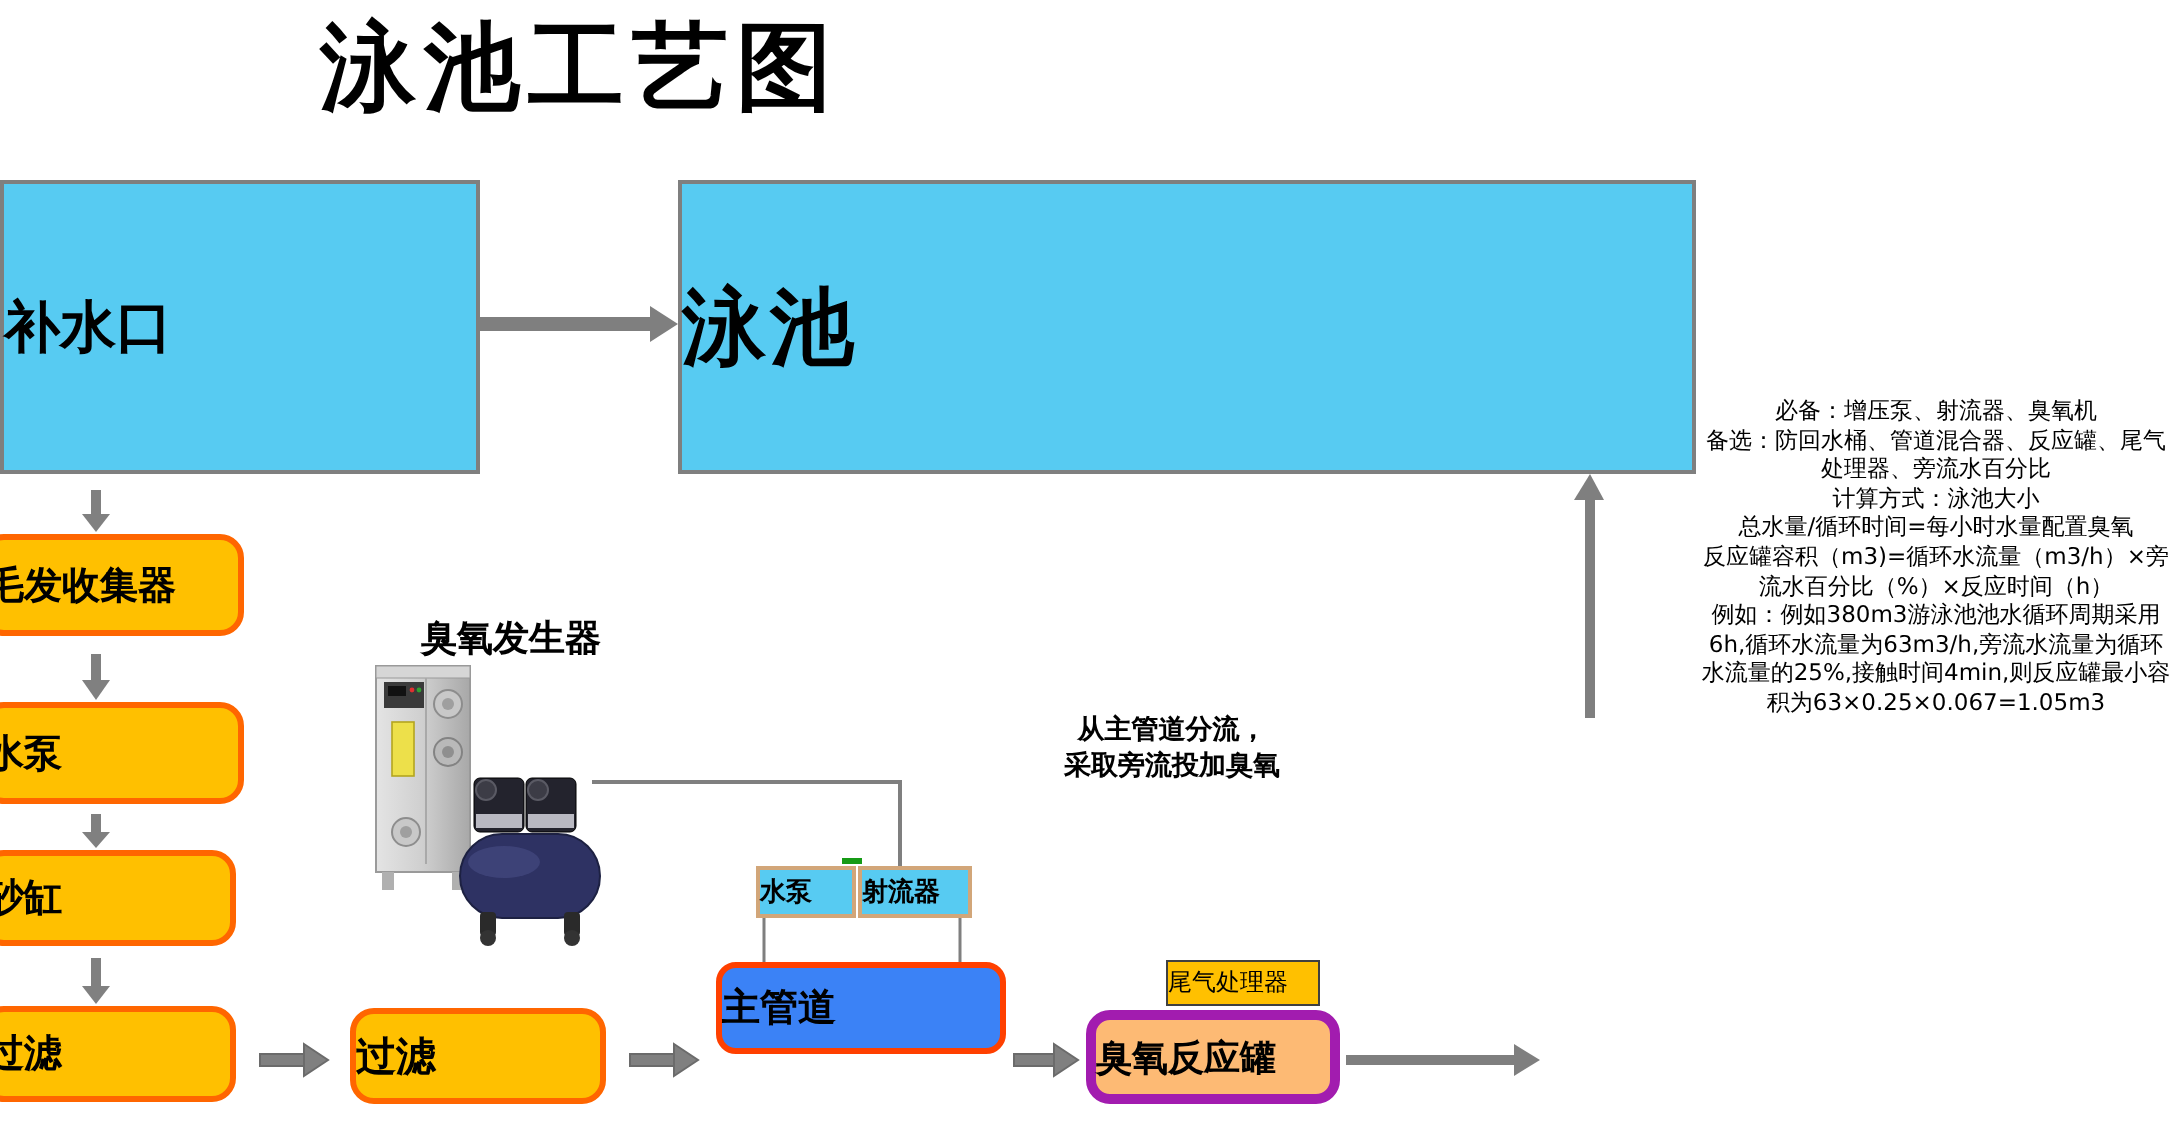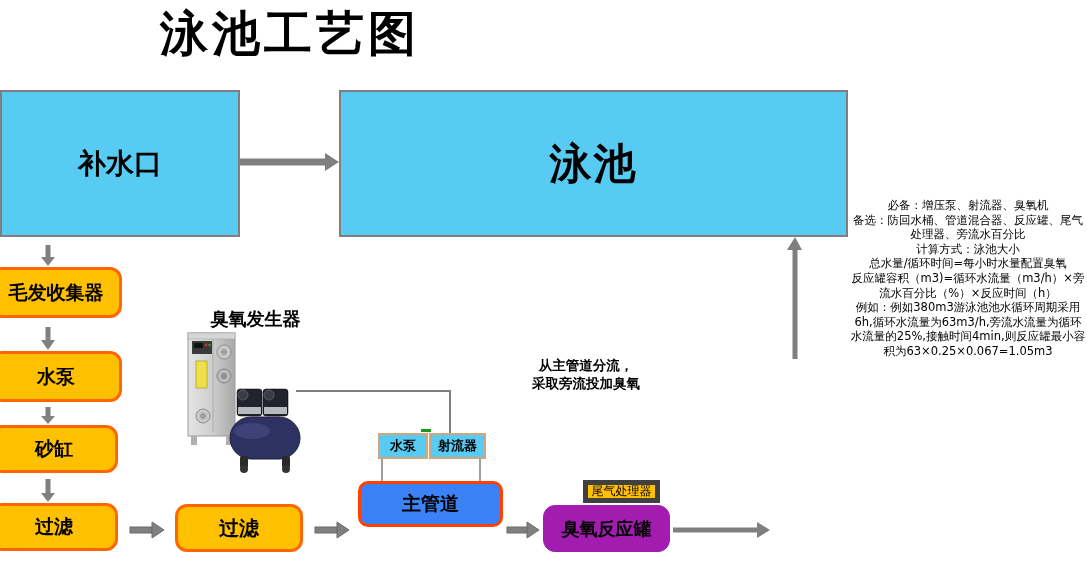--- a/index.html
+++ b/index.html
@@ -8,21 +8,21 @@
     font-family:"DejaVu Sans","Liberation Sans",sans-serif;color:#000;
   }
   .overlay{position:absolute;left:0;top:0;width:1087px;height:568px;pointer-events:none;}
 
   .title{
     position:absolute;left:160px;top:2px;width:535px;
     font-family:"DejaVu Serif","Liberation Serif",serif;
     font-weight:bold;font-size:48px;letter-spacing:4px;
   }
 
-  .box{position:absolute;display:flex;align-items:center;justify-content:center;box-sizing:border-box;}
+  .box{position:absolute;display:flex;align-items:center;box-sizing:border-box;}
 
   .cyan-big{background:#57CBF2;border:2px solid #7F7F7F;}
   .water-inlet{left:0;top:90px;width:240px;height:147px;
     font-family:"DejaVu Serif","Liberation Serif",serif;font-weight:bold;font-size:28px;}
   .pool{left:339px;top:90px;width:509px;height:147px;
     font-family:"DejaVu Serif","Liberation Serif",serif;font-weight:bold;font-size:42px;letter-spacing:2px;}
 
   .orange{background:#FFC000;border:3px solid #FF6600;border-radius:12px;font-weight:bold;font-size:19px;}
   .hair{left:-10px;top:267px;width:132px;height:51px;}
   .pumpL{left:-10px;top:351px;width:132px;height:51px;}
@@ -31,23 +31,23 @@
   .filterM{left:175px;top:504px;width:128px;height:48px;font-size:20px;}
 
   .main-pipe{left:358px;top:481px;width:145px;height:46px;background:#3b82f6;
     border:3px solid #FF4000;border-radius:10px;font-weight:bold;font-size:19px;}
 
   .small-cyan{background:#57CBF2;border:2px solid #D2A679;font-weight:bold;font-size:13px;}
   .booster{left:378px;top:433px;width:50px;height:26px;}
   .jet{left:429px;top:433px;width:57px;height:26px;}
 
   .tailgas{left:583px;top:480px;width:77px;height:23px;background:#FFC000;
-    border:5px solid #404040;font-size:12px;}
-  .reaction{left:543px;top:505px;width:127px;height:47px;background:#a21caf;
-    border:1px solid #a21caf;border-radius:12px;font-weight:bold;font-size:18px;}
+    border:1px solid #404040;font-size:12px;}
+  .reaction{left:543px;top:505px;width:127px;height:47px;background:#fdba74;
+    border:5px solid #a21caf;border-radius:12px;font-weight:bold;font-size:18px;}
 
   .heatx{left:778px;top:362px;width:77px;height:191px;background:#FFC000;
     border:4px solid #92D050;border-radius:16px;}
   .heatx::before{content:"";position:absolute;left:6px;top:6px;right:6px;bottom:6px;
     border:1.5px solid #8FD14F;border-radius:12px;}
   .heatx .vtext{width:20px;line-height:23px;font-weight:bold;font-size:18px;text-align:center;word-break:break-all;}
 
   .ozone-label{position:absolute;left:198px;top:307px;width:115px;text-align:center;
     font-weight:bold;font-size:18px;}
 

